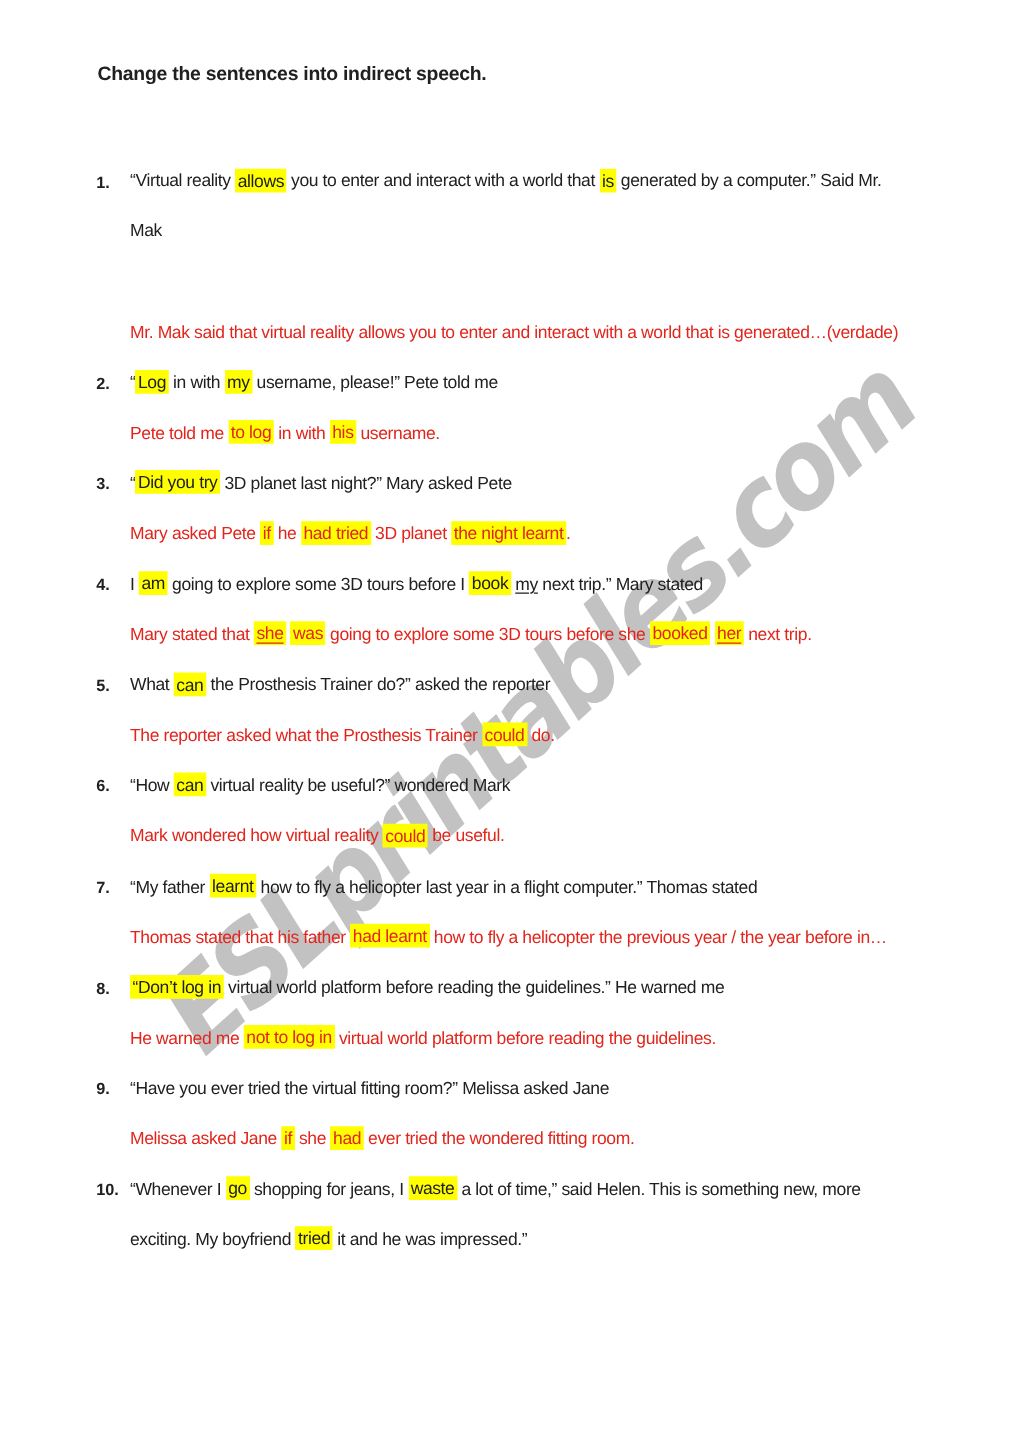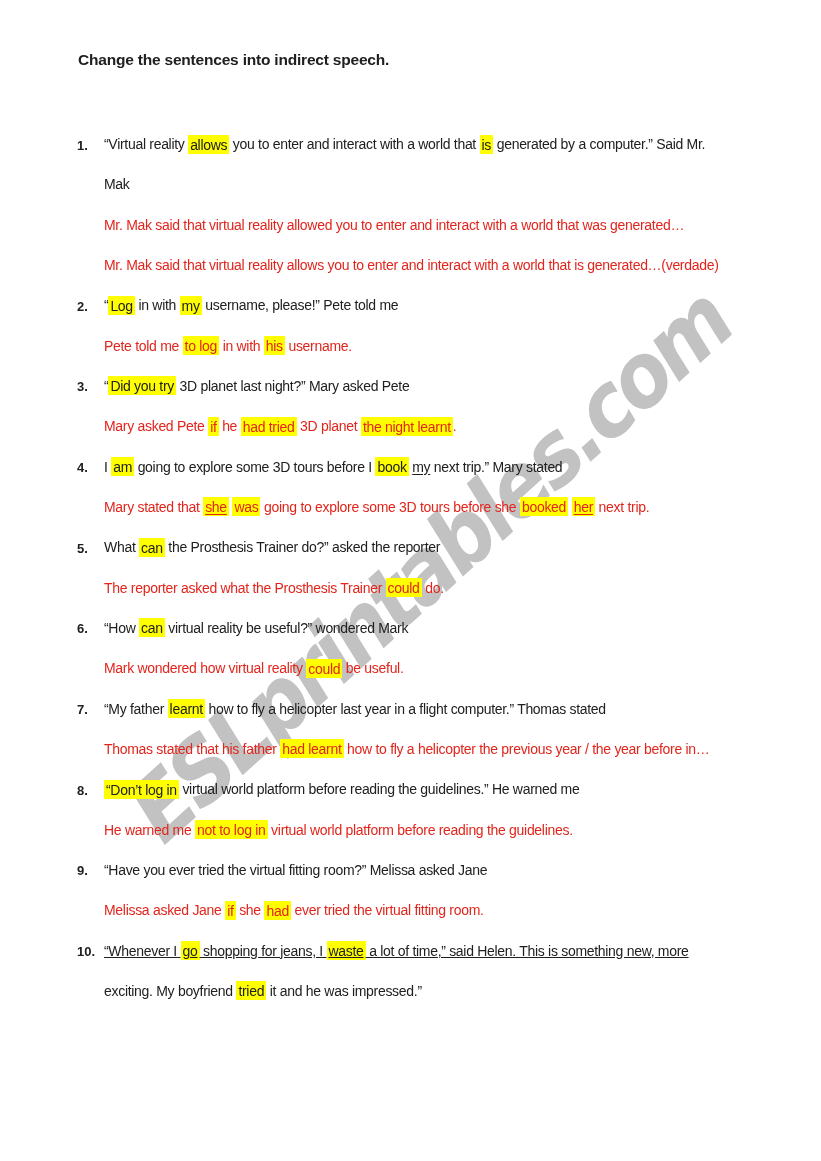--- a/index.html
+++ b/index.html
@@ -49,34 +49,33 @@
 </head>
 <body>
 
 <div class="page" style="--ink: #202020; --red: #e2251c; --hl: #ffff00; --wm: #c2c2c2; --page-bg: #ffffff;">
   <div class="watermark">ESLprintables.com</div>
   <div class="content" id="content">
     <div class="title">Change the sentences into indirect speech.</div>
 
   <div class="row" style="top: 135px;"><span class="num">1.</span><span>“Virtual reality </span><span class="hl">allows</span><span> you to enter and interact with a world that </span><span class="hl">is</span><span> generated by a computer.” Said Mr.</span></div>
       <div class="row" style="top: 175.33px;"><span>Mak</span></div>
-      <div class="row red" style="top: 215.66px;"><span>Mr. Mak said that virtual reality allowed you to enter and interact with a world that was generated…</span></div>
       <div class="row red" style="top: 255.99px;"><span>Mr. Mak said that virtual reality allows you to enter and interact with a world that is generated…(verdade)</span></div>
       <div class="row" style="top: 296.32px;"><span class="num">2.</span><span>“</span><span class="hl">Log</span><span> in with </span><span class="hl">my</span><span> username, please!” Pete told me</span></div>
       <div class="row red" style="top: 336.65px;"><span>Pete told me </span><span class="hl">to log</span><span> in with </span><span class="hl">his</span><span> username.</span></div>
       <div class="row" style="top: 376.98px;"><span class="num">3.</span><span>“</span><span class="hl">Did you try</span><span> 3D planet last night?” Mary asked Pete</span></div>
       <div class="row red" style="top: 417.31px;"><span>Mary asked Pete </span><span class="hl">if</span><span> he </span><span class="hl">had tried</span><span> 3D planet </span><span class="hl">the night learnt</span><span>.</span></div>
       <div class="row" style="top: 457.64px;"><span class="num">4.</span><span>I </span><span class="hl">am</span><span> going to explore some 3D tours before I </span><span class="hl">book</span><span> </span><span class="ul">my</span><span> next trip.” Mary stated</span></div>
       <div class="row red" style="top: 497.97px;"><span>Mary stated that </span><span class="hl ul">she</span><span> </span><span class="hl">was</span><span> going to explore some 3D tours before she </span><span class="hl">booked</span><span> </span><span class="hl ul">her</span><span> next trip.</span></div>
       <div class="row" style="top: 538.3px;"><span class="num">5.</span><span>What </span><span class="hl">can</span><span> the Prosthesis Trainer do?” asked the reporter</span></div>
       <div class="row red" style="top: 578.63px; text-align: center;"><span>The reporter asked what the Prosthesis Trainer </span><span class="hl">could</span><span> do.</span></div>
       <div class="row" style="top: 618.96px;"><span class="num">6.</span><span>“How </span><span class="hl">can</span><span> virtual reality be useful?” wondered Mark</span></div>
       <div class="row red" style="top: 659.29px;"><span>Mark wondered how virtual reality </span><span class="hl">could</span><span> be useful.</span></div>
       <div class="row" style="top: 699.62px;"><span class="num">7.</span><span>“My father </span><span class="hl">learnt</span><span> how to fly a helicopter last year in a flight computer.” Thomas stated</span></div>
       <div class="row red" style="top: 739.95px;"><span>Thomas stated that his father </span><span class="hl">had learnt</span><span> how to fly a helicopter the previous year / the year before in…</span></div>
       <div class="row" style="top: 780.28px;"><span class="num">8.</span><span class="hl">“Don’t log in</span><span> virtual world platform before reading the guidelines.” He warned me</span></div>
       <div class="row red" style="top: 820.61px;"><span>He warned me </span><span class="hl">not to log in</span><span> virtual world platform before reading the guidelines.</span></div>
       <div class="row" style="top: 860.94px;"><span class="num">9.</span><span>“Have you ever tried the virtual fitting room?” Melissa asked Jane</span></div>
-      <div class="row red" style="top: 901.27px;"><span>Melissa asked Jane </span><span class="hl">if</span><span> she </span><span class="hl">had</span><span> ever tried the virtual fitting room.</span></div>
-      <div class="row" style="top: 941.6px; text-decoration: underline;"><span class="num">10.</span><span>“Whenever I </span><span class="hl">go</span><span> shopping for jeans, I </span><span class="hl">waste</span><span> a lot of time,” said Helen. This is something new, more</span></div>
+      <div class="row red" style="top: 901.27px;"><span>Melissa asked Jane </span><span class="hl">if</span><span> she </span><span class="hl">had</span><span> ever tried the wondered fitting room.</span></div>
+      <div class="row" style="top: 941.6px;"><span class="num">10.</span><span>“Whenever I </span><span class="hl">go</span><span> shopping for jeans, I </span><span class="hl">waste</span><span> a lot of time,” said Helen. This is something new, more</span></div>
       <div class="row" style="top: 981.93px; text-align: right;"><span>exciting. My boyfriend </span><span class="hl">tried</span><span> it and he was impressed.”</span></div>
     </div>
 </div>
 
 </body></html>

